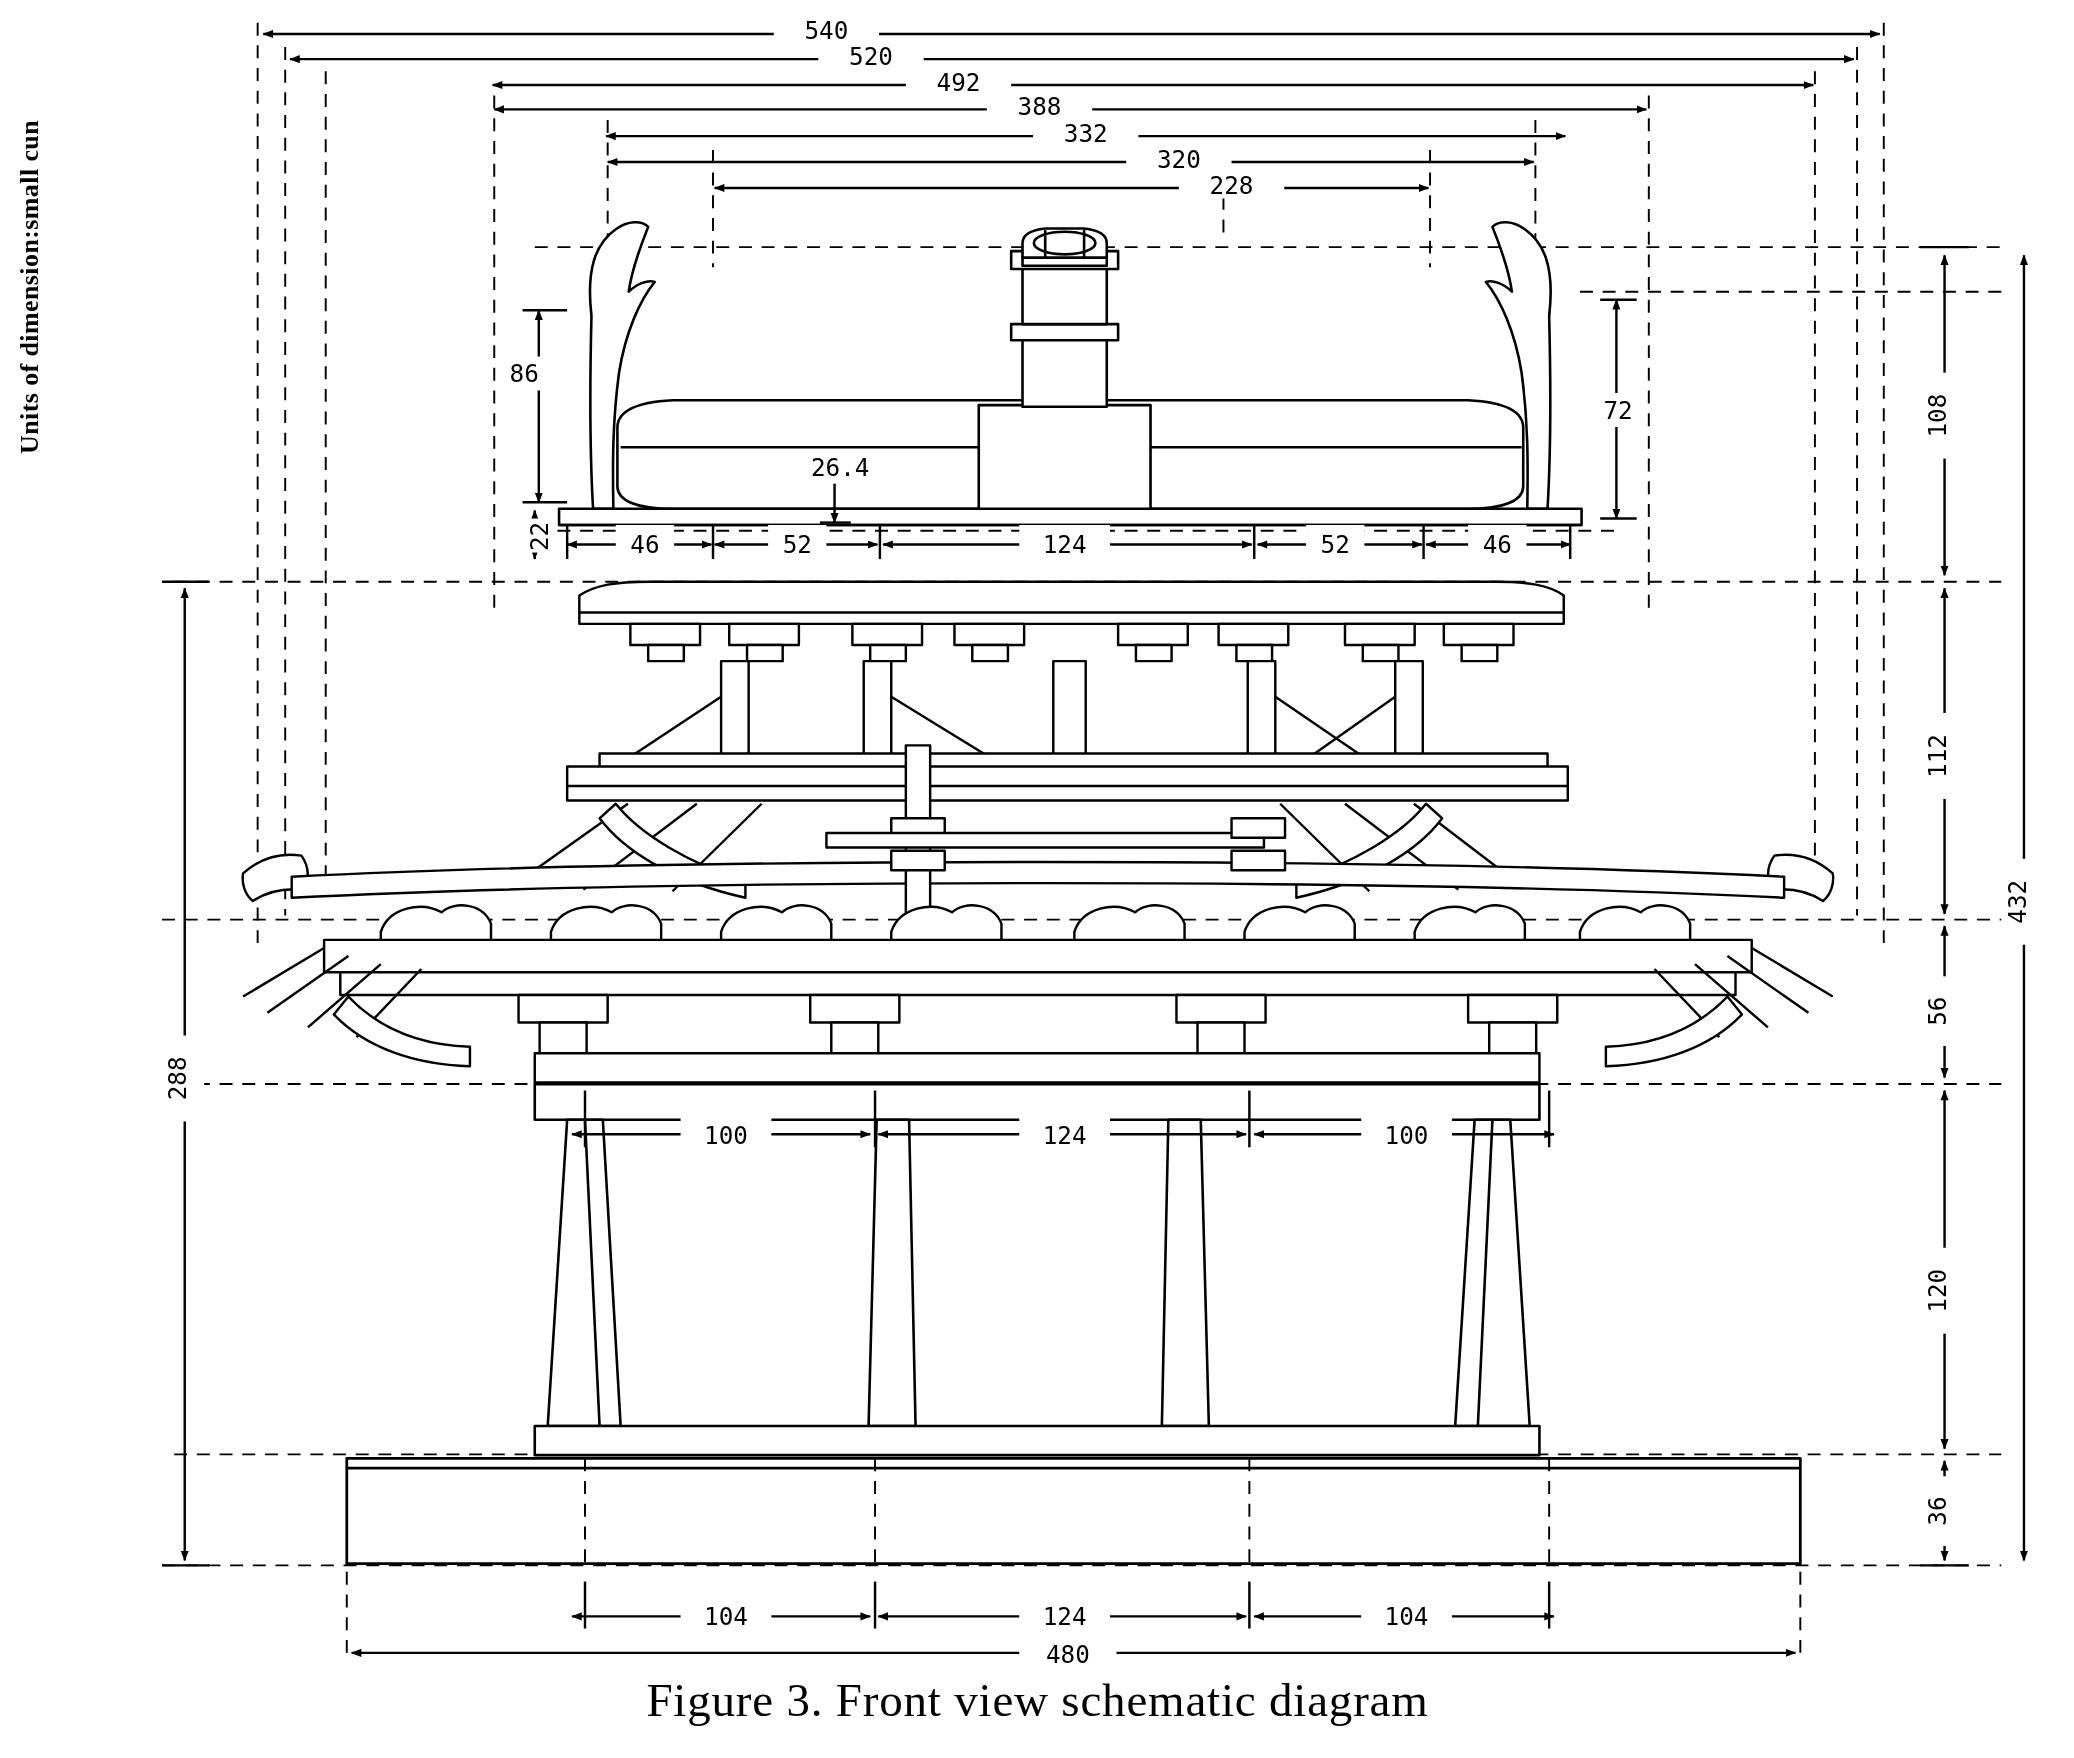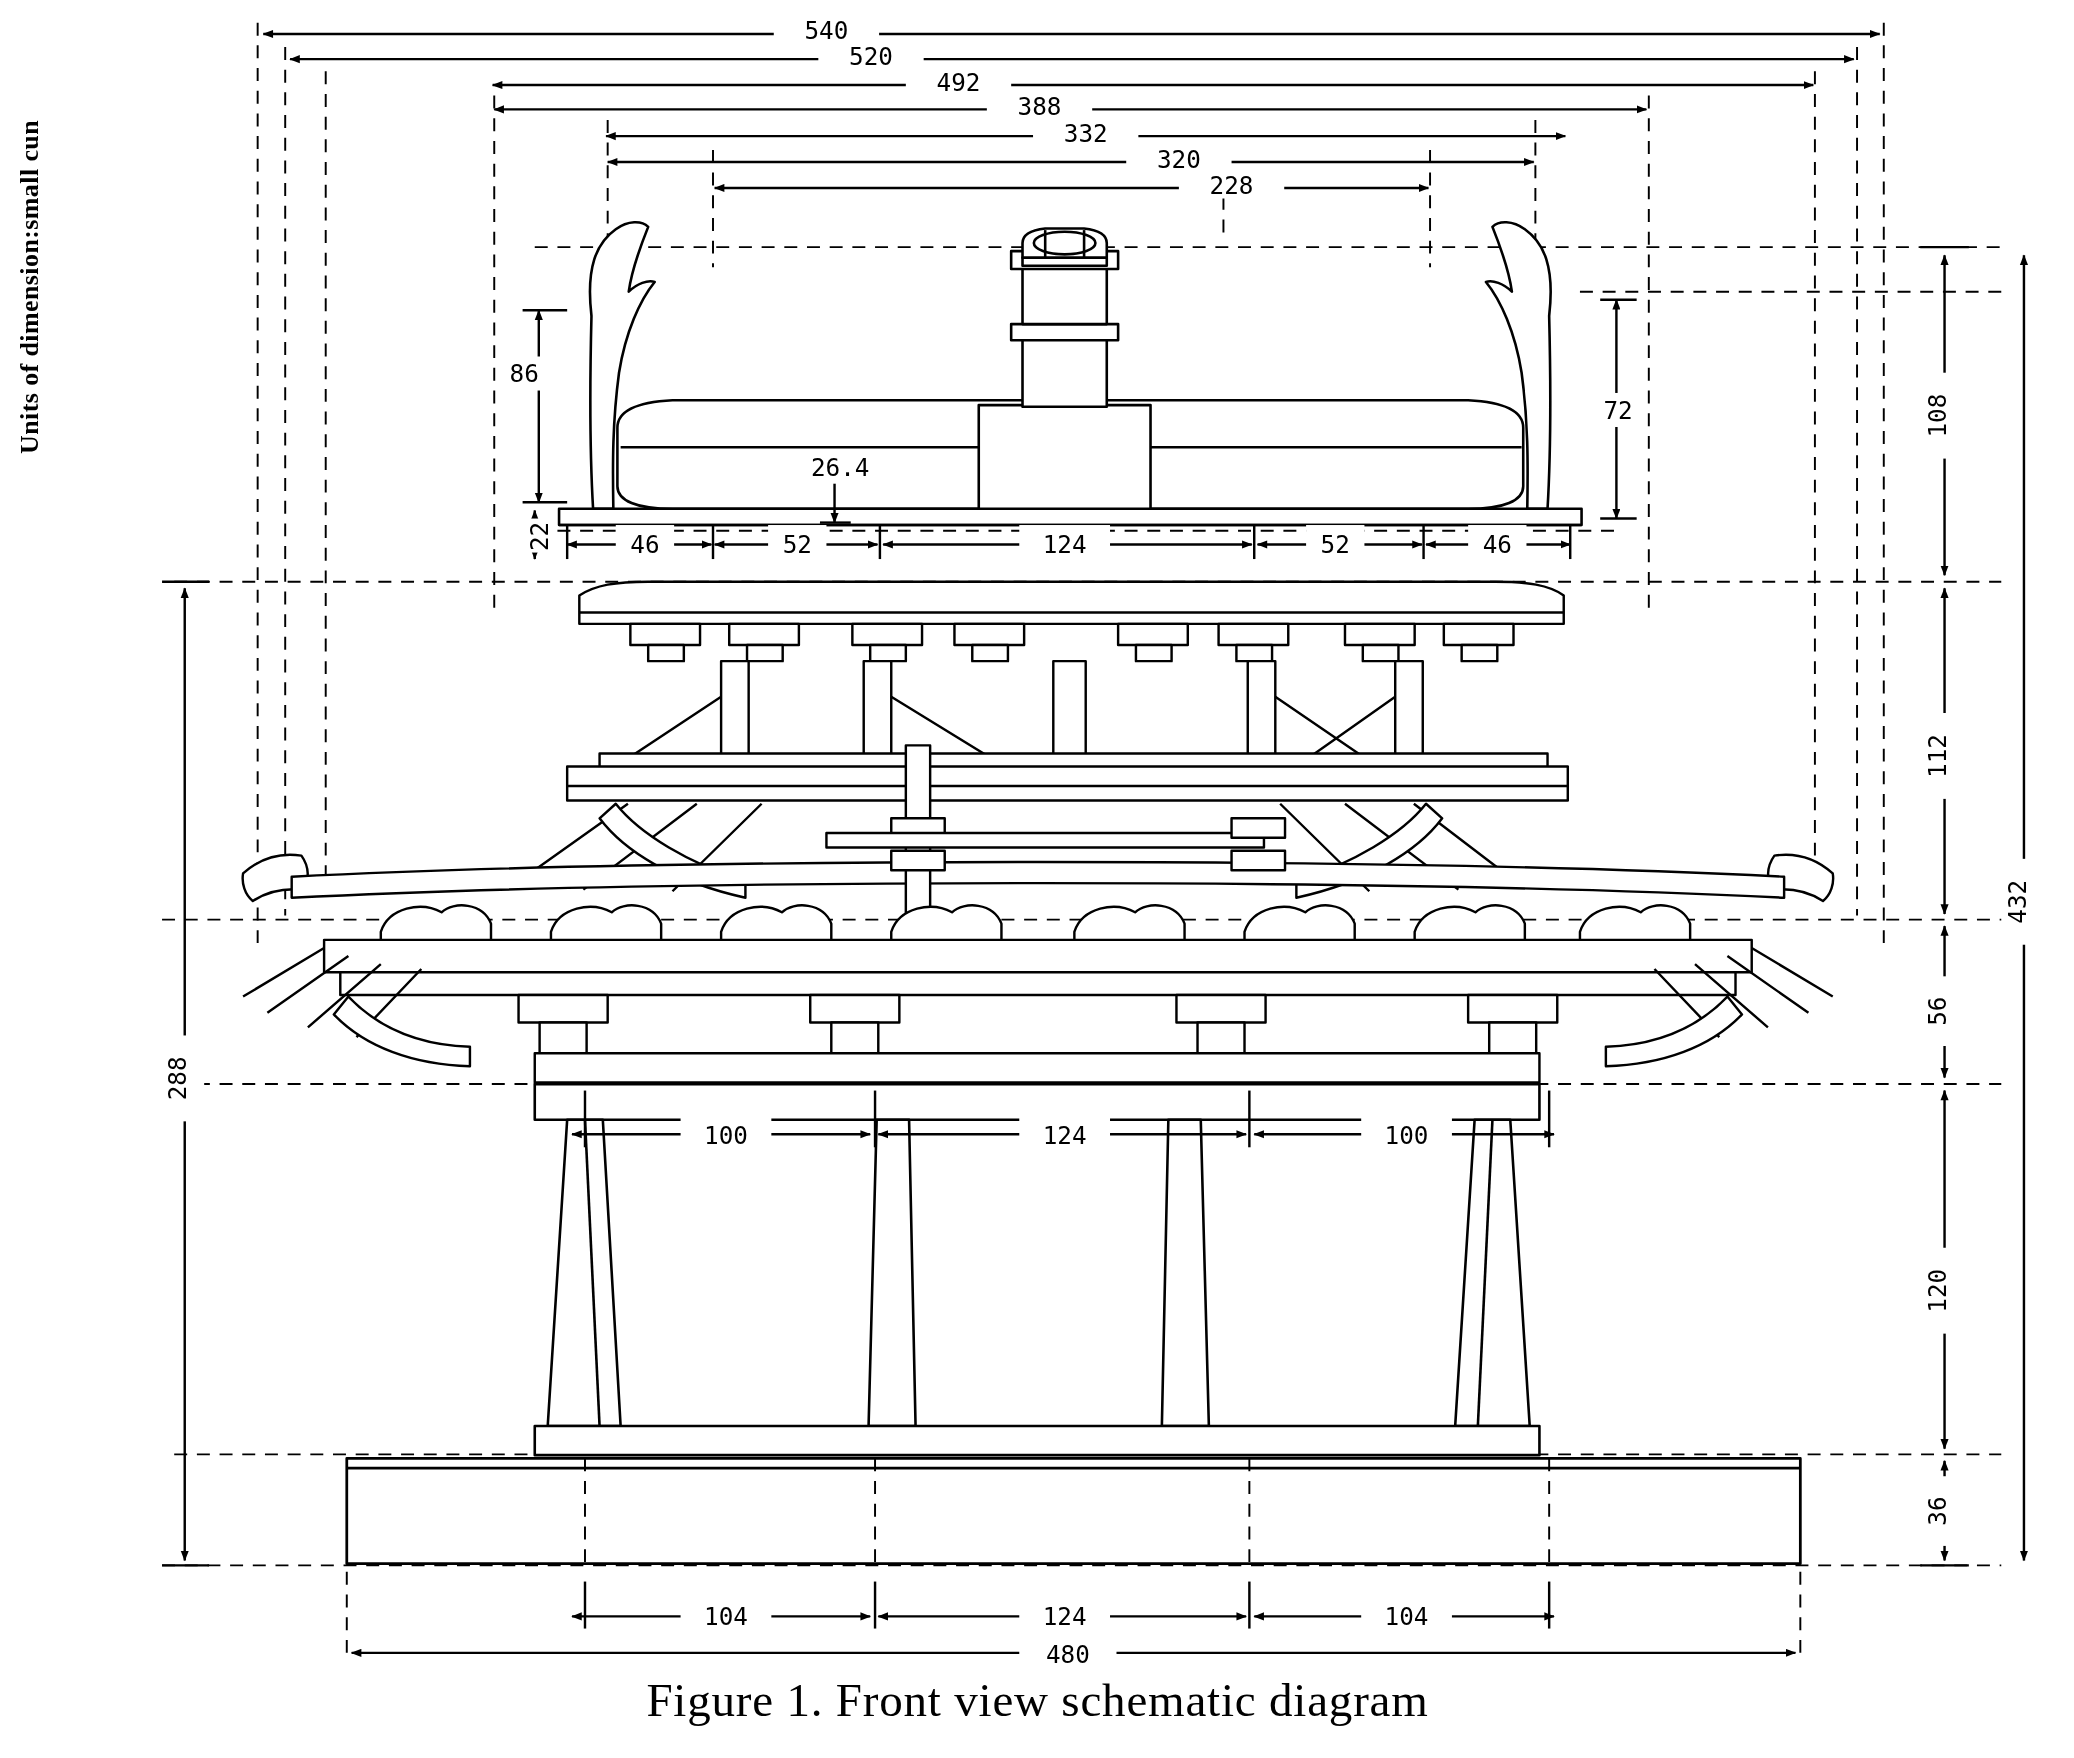--- a/index.html
+++ b/index.html
@@ -377,15 +377,15 @@
       <line x1="228" y1="726" x2="228" y2="1926" marker-start="url(#arS)" marker-end="url(#ar)"></line>
       <line x1="200" y1="718" x2="258" y2="718"></line>
       <line x1="200" y1="1932" x2="258" y2="1932"></line>
     </g>
     <g>
       <rect x="206" y="1278" width="46" height="106" fill="#fff"></rect>
       <text class="dim-text-v" x="230" y="1331" text-anchor="middle" transform="rotate(-90 230 1331)">288</text>
     </g>
   </svg>
 
-  <div class="caption">Figure 1. Front view schematic diagram</div>
+  <div class="caption">Figure 3. Front view schematic diagram</div>
 </div>
 
 
 </body></html>

